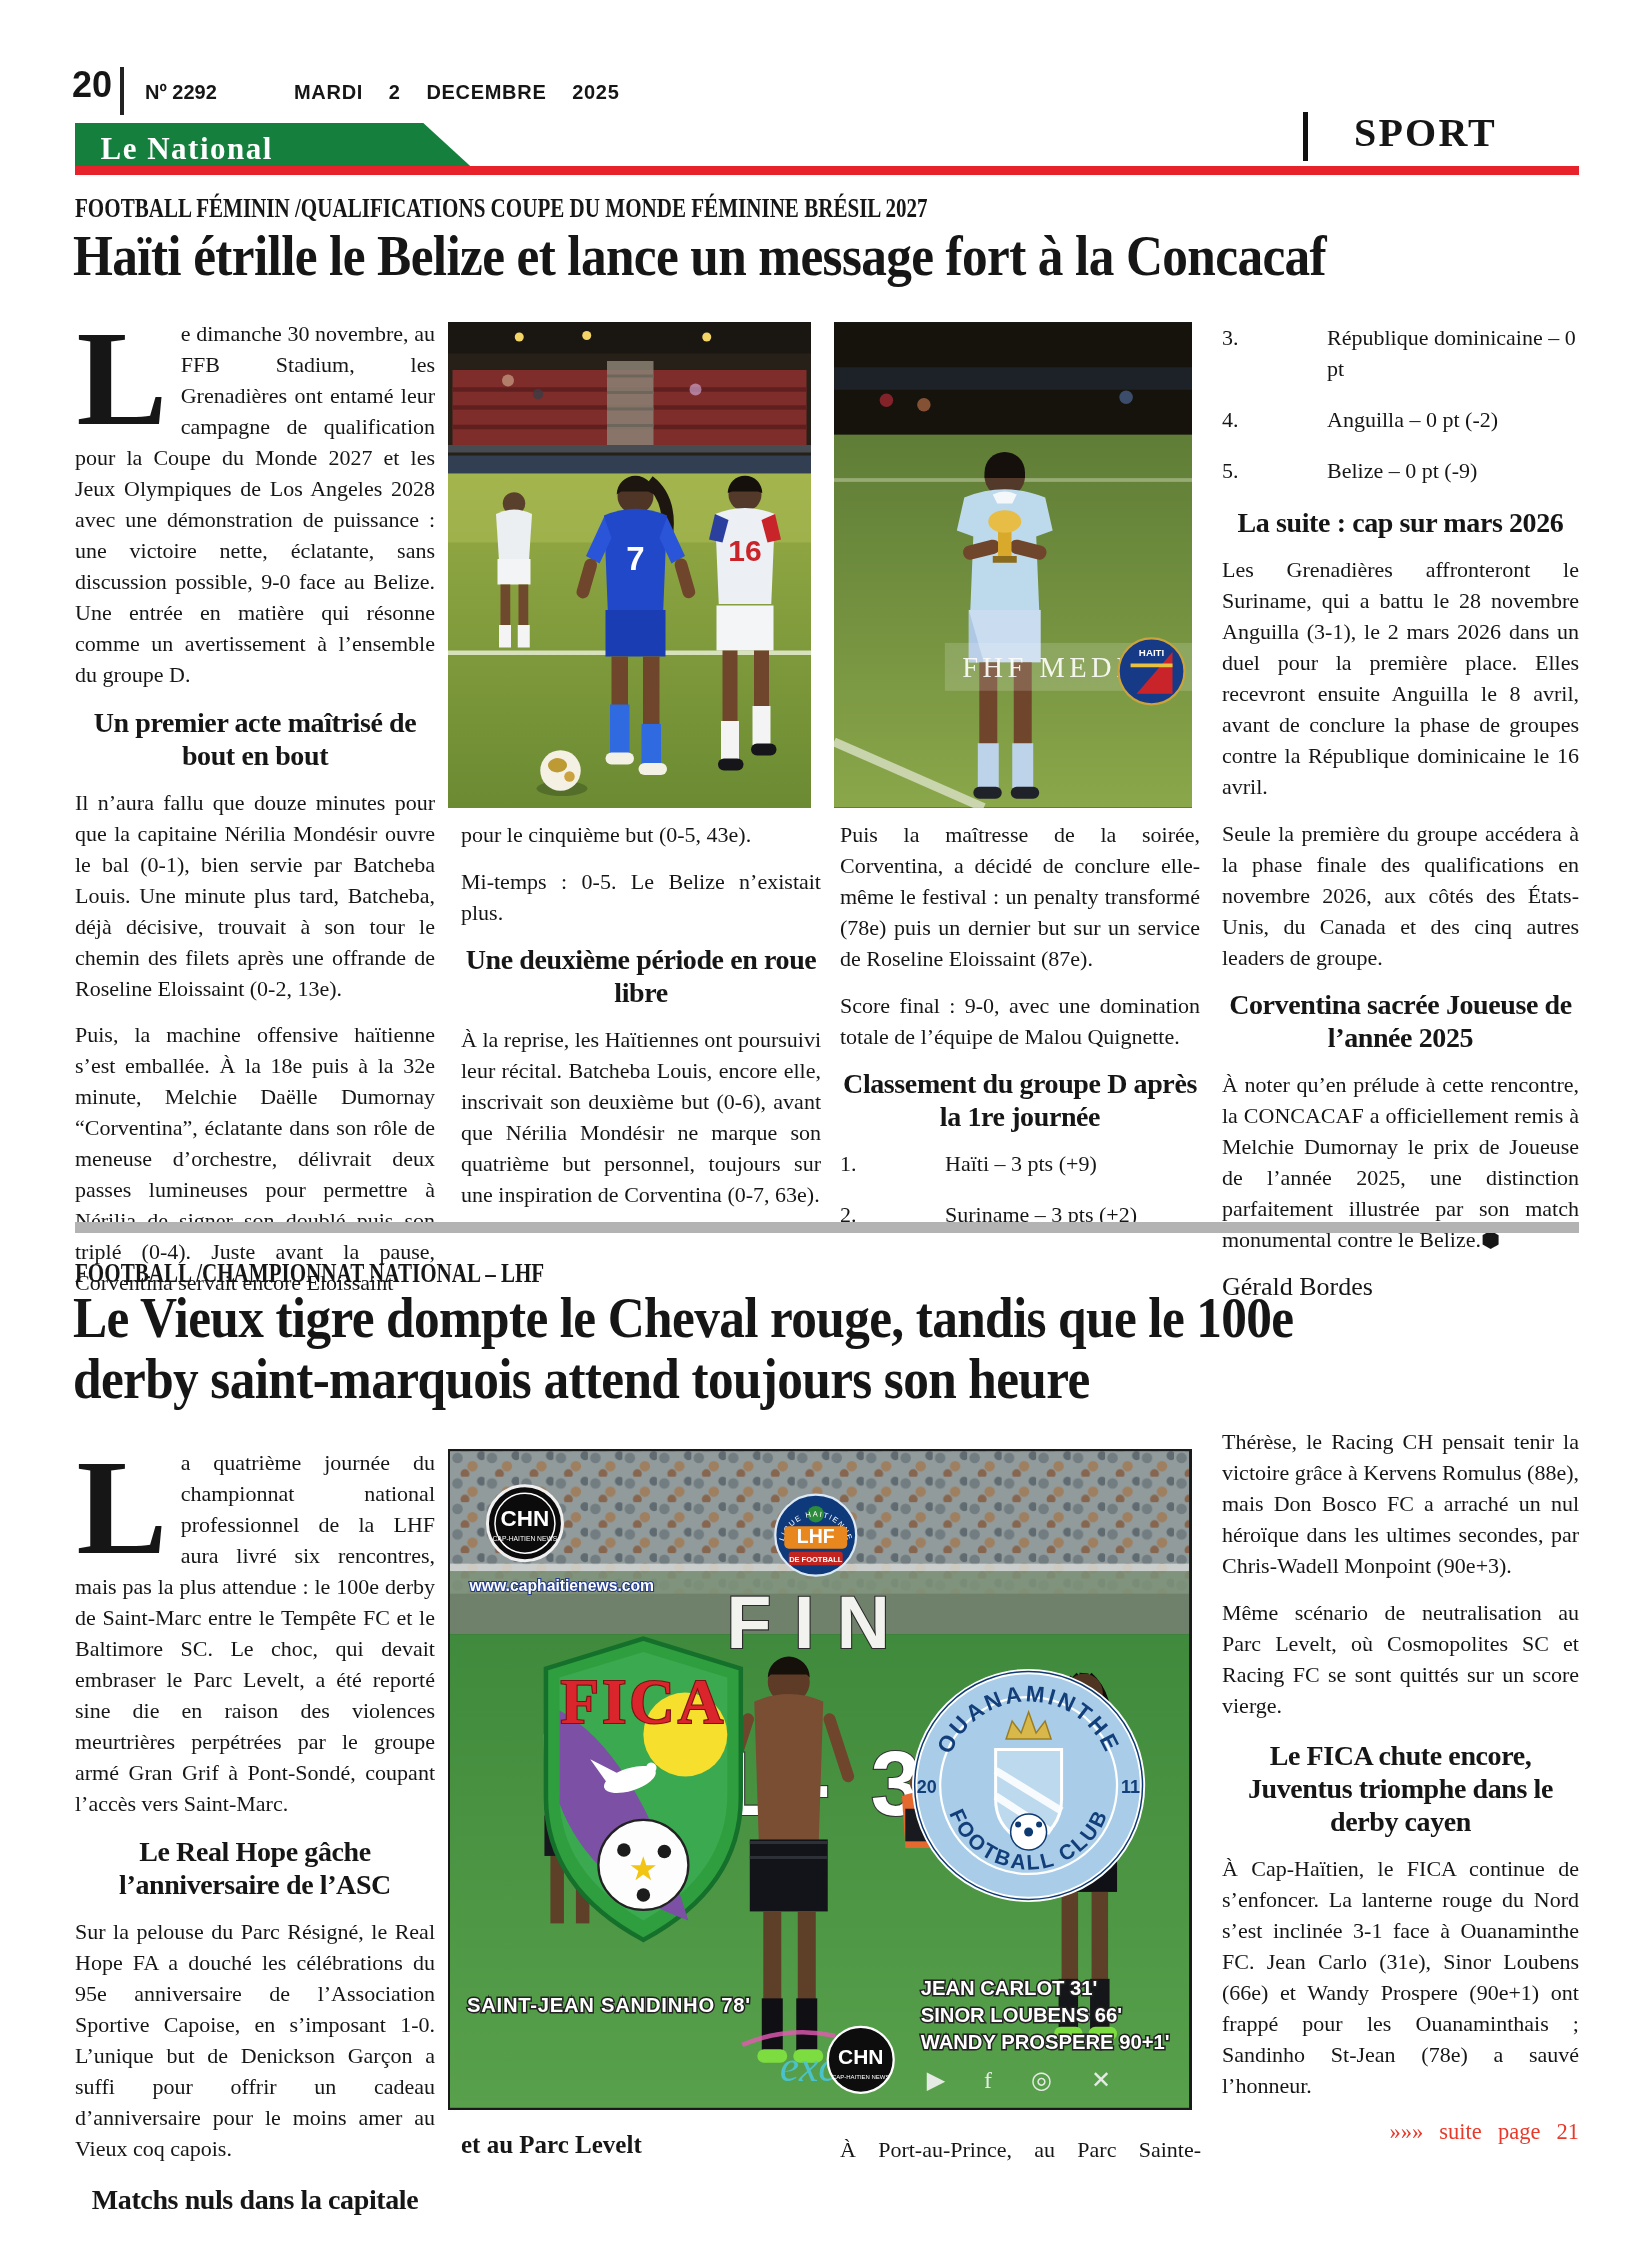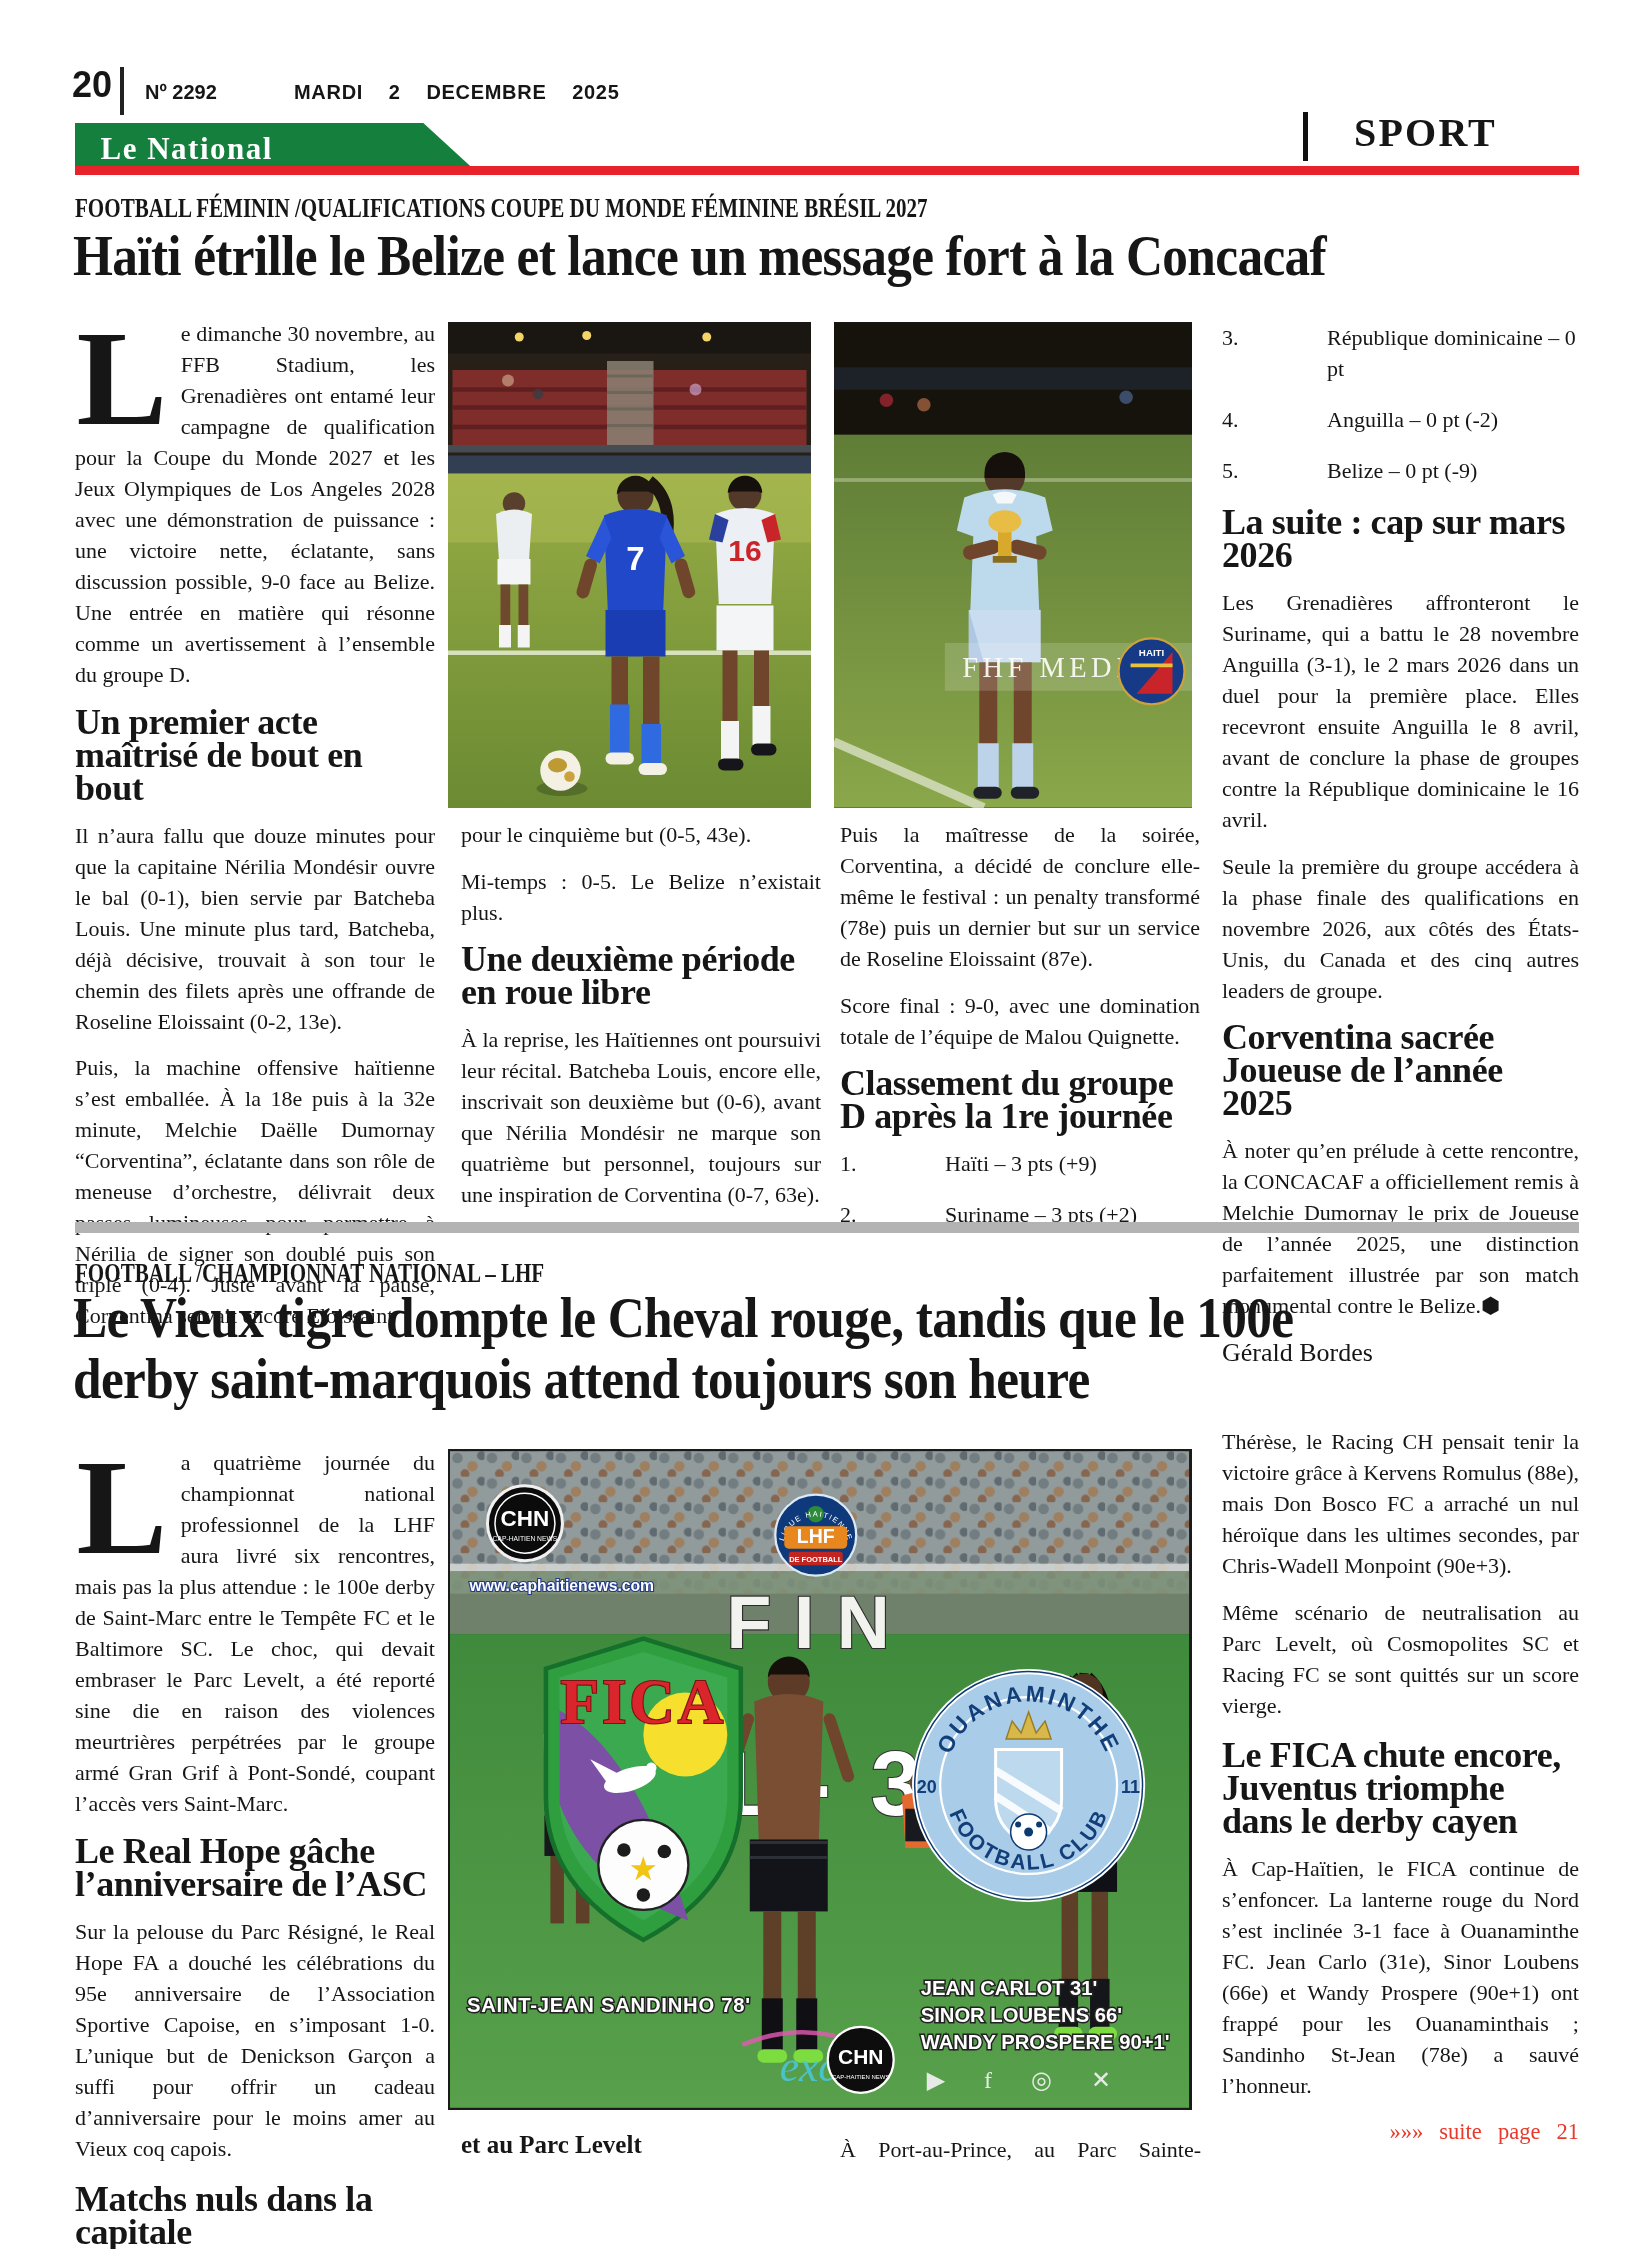--- a/index.html
+++ b/index.html
@@ -20,21 +20,21 @@
             letter-spacing:1.5px;box-sizing:border-box;}
   #redline{left:75px;top:166px;width:1504px;height:9px;}
 
   
   .kicker{font-weight:bold;font-size:27px;letter-spacing:0px;white-space:nowrap;
           transform:scaleX(.78);transform-origin:0 0;}
   .headline{font-weight:bold;font-size:57px;line-height:61px;letter-spacing:-0.7px;white-space:nowrap;
             transform:scaleX(.9);transform-origin:0 0;}
   .bodycol{width:360px;font-size:22px;line-height:31px;text-align:justify;}
   .bodycol p.bp{margin:0 0 15.7px 0;}
-  .subhead{font-size:36px;line-height:33px;font-weight:bold;text-align:left;
+  .subhead{font-size:28px;line-height:33px;font-weight:bold;text-align:center;
            letter-spacing:-0.4px;margin:4.5px 0 15px 0;}
   .dc{float:left;font-weight:bold;font-size:136px;line-height:103px;padding:9px 13.5px 0 1.5px;}
   .standing{display:flex;margin:0 0 20px 0;text-align:left;}
   .standing .rk{width:105px;flex:none;}
   .byline{font-weight:normal;font-size:26px;margin-top:13.5px;text-align:left;}
   #divider{left:75px;top:1222px;width:1504px;height:11.2px;background:#b3b3b3;}
   .caption-bold{font-weight:bold;font-size:25px;}
   #a2-col3-line{width:361px;font-size:22px;text-align:justify;text-align-last:justify;margin-top:10px;}
   .suite{color:#e8392b;text-align:right;font-size:22.5px;word-spacing:10.5px;margin-top:3px;font-weight:normal;}
 

